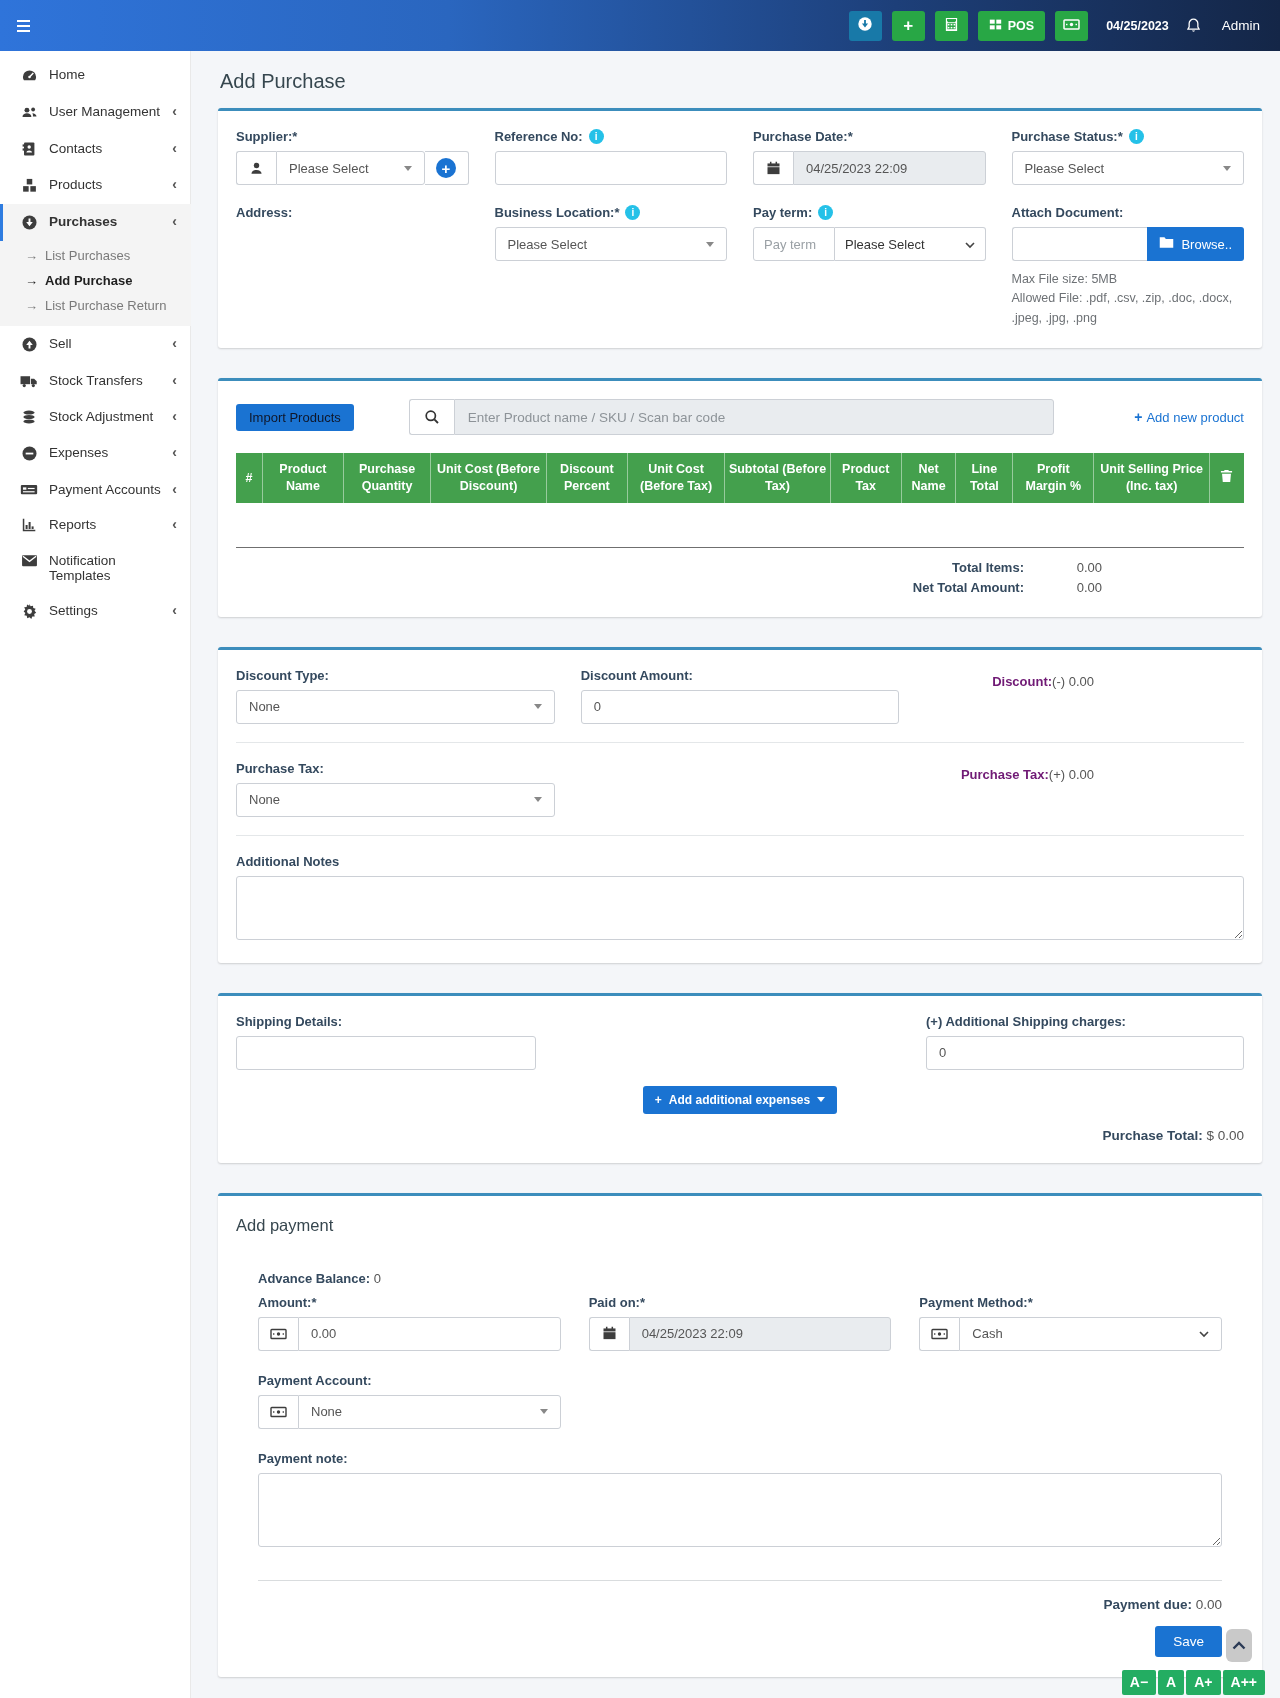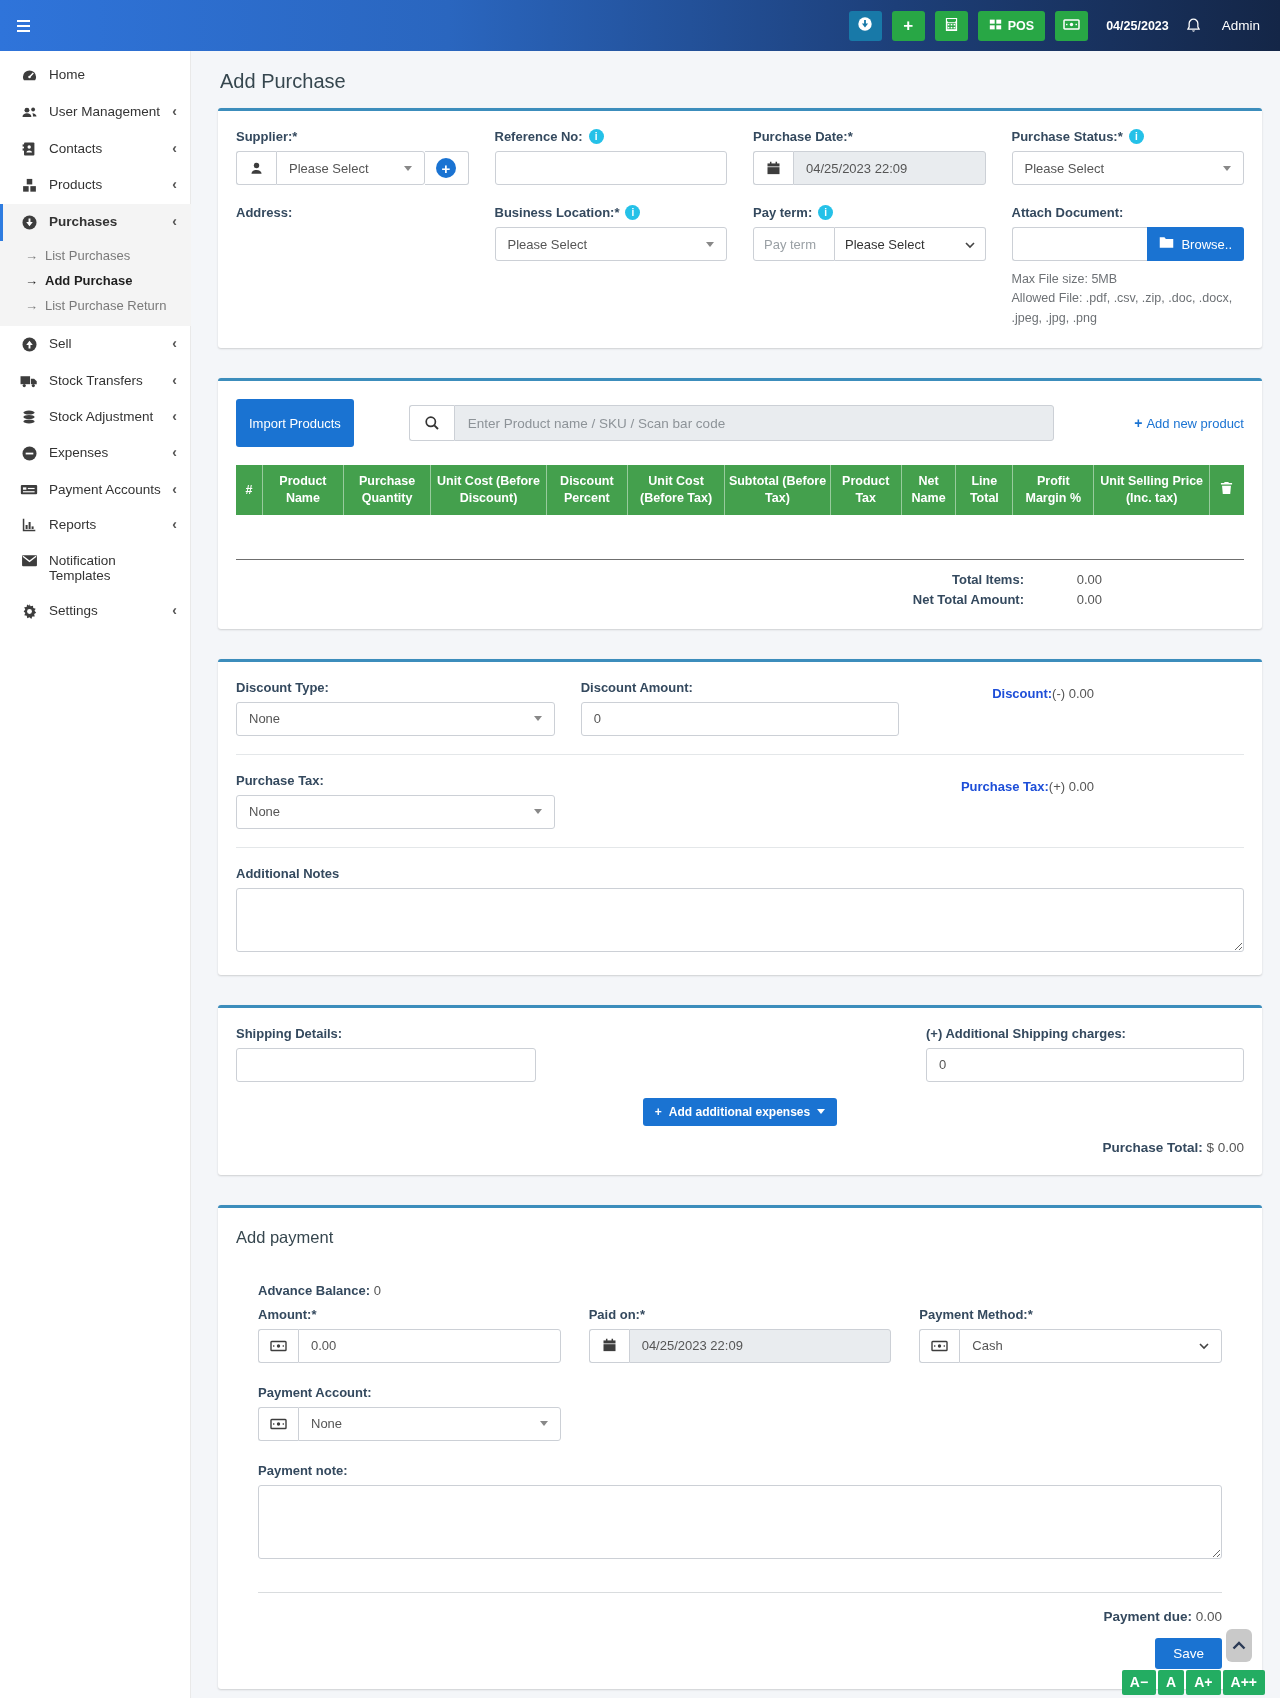--- a/index.html
+++ b/index.html
@@ -84,21 +84,21 @@
   .native-sel { flex:1; height:34px; border:1px solid #ccd0d6; border-left:none; border-radius:0 3px 3px 0;
     display:flex; align-items:center; justify-content:space-between; padding:0 10px; font-size:13px; color:#333; cursor:pointer; background:#fff; min-width:0; }
   .file-group { display:flex; }
   .file-box { flex:1; height:34px; border:1px solid #ccd0d6; border-right:none; border-radius:3px 0 0 3px; background:#fff; }
   .btn-browse { height:34px; background:#1a73d2; color:#fff; border:none; border-radius:0 3px 3px 0;
     display:flex; align-items:center; gap:7px; padding:0 12px; font-size:13px; cursor:pointer; }
   .file-help { font-size:12.5px; color:#6d7175; margin-top:9px; line-height:1.55; }
 
   
   .import-row { display:flex; align-items:center; margin-bottom:18px; }
-  .btn-primary { background:#1a73d2; color:#ffffff; border:none; border-radius:3px; height:48px;
+  .btn-primary { background:#1a73d2; color:#0f172a; border:none; border-radius:3px; height:27px;
     padding:0 13px; font-size:13px; cursor:pointer; }
   .search-group { display:flex; width:645px; margin-left:55px; height:36px; }
   .search-addon { width:45px; border:1px solid #ccd0d6; border-right:none; border-radius:3px 0 0 3px;
     background:#fff; display:flex; align-items:center; justify-content:center; color:#333; flex:none; }
   .search-input { flex:1; background:#e9ecef; border:1px solid #ccd0d6; border-radius:0 3px 3px 0;
     padding:0 13px; font-size:13.5px; color:#be185d; font-family:"Liberation Sans",sans-serif; }
   .search-input::placeholder { color:#8d9398; }
   .add-product-link { margin-left:auto; color:#1a73d2; font-size:13px; display:flex; align-items:center;
     gap:4px; cursor:pointer; text-decoration:none; }
   .add-product-link .plus { font-weight:bold; font-size:14px; }
@@ -109,21 +109,21 @@
   .ptable th:last-child { border-right:none; }
   .table-empty { height:45px; border-bottom:1px solid #6f6f6f; }
   .totals { display:flex; flex-direction:column; align-items:flex-end; padding:12px 142px 2px 0; gap:5px; }
   .trow { display:flex; align-items:baseline; }
   .tlabel { font-weight:bold; color:#34495e; }
   .tval { width:78px; text-align:right; color:#555; }
 
   
   .grid3 { display:grid; grid-template-columns:1fr 1fr 1fr; column-gap:26px; align-items:start; }
   .right-summary { text-align:right; padding-right:150px; padding-top:6px; font-size:13px; }
-  .right-summary b { color:#1d4ed8; }
+  .right-summary b { color:#701a75; }
   .right-summary span { color:#555; }
   hr.light { border:none; border-top:1px solid #e4e7e9; margin:18px 0; }
   textarea.notes { width:100%; height:64px; border:1px solid #ccd0d6; border-radius:3px; resize:vertical;
     font-family:"Liberation Sans",sans-serif; font-size:13px; color:#555; padding:7px 10px; }
 
   
   .ship-row { display:flex; justify-content:space-between; align-items:flex-start; }
   .ship-left { width:300px; }
   .ship-right { width:318px; }
   .add-exp-btn { margin:16px auto 10px auto; background:#1a73d2; color:#fff; border:none; border-radius:3px;

